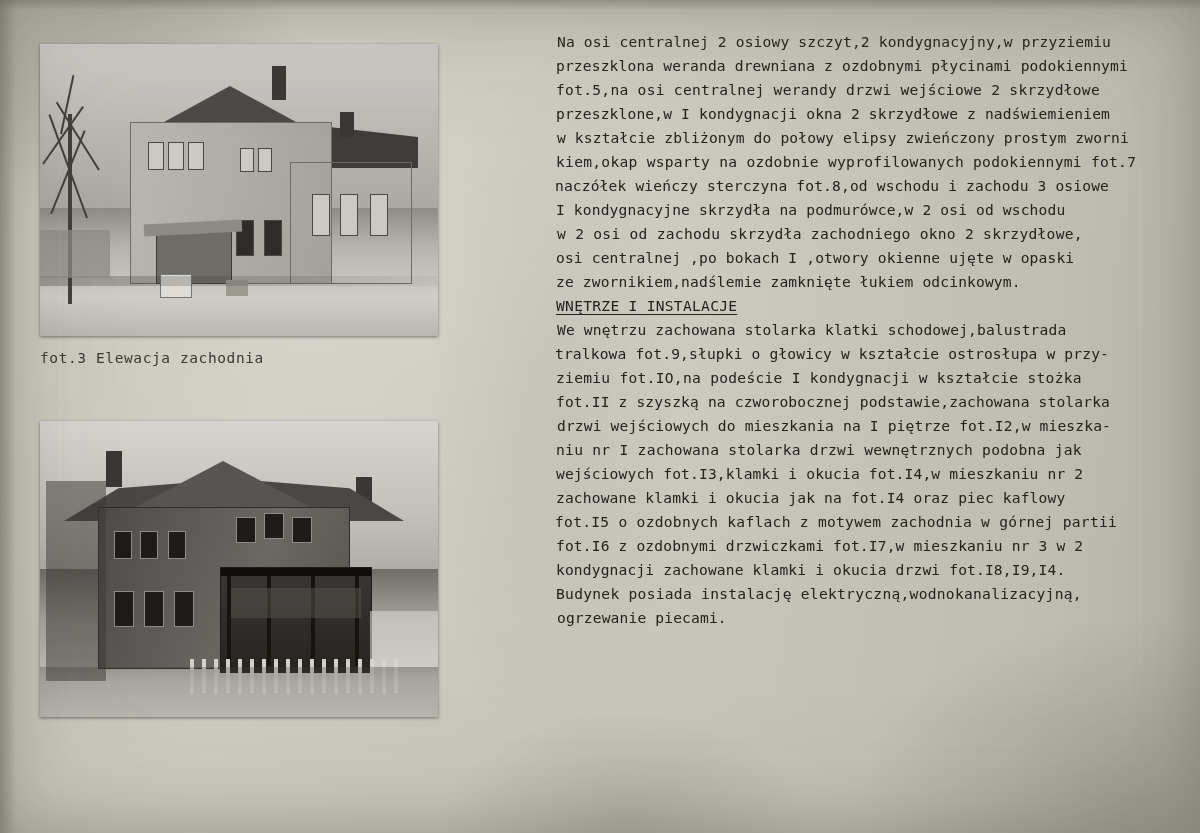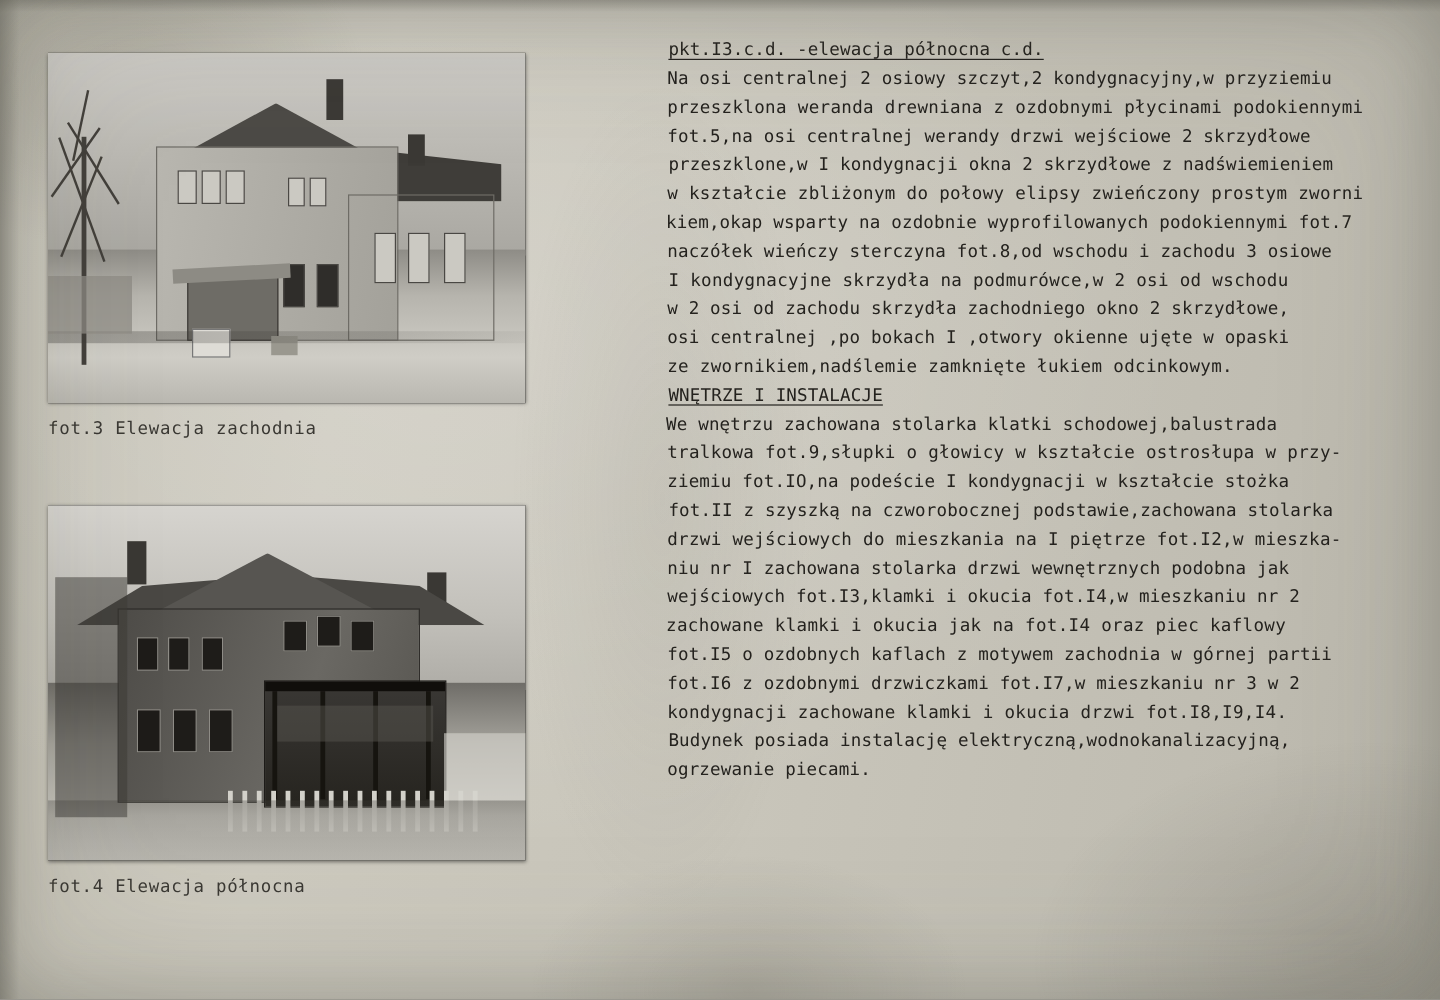--- a/index.html
+++ b/index.html
@@ -284,25 +284,23 @@
         <div class="picket" style="left:168px"></div>
           <div class="picket" style="left:180px"></div>
         <div class="picket" style="left:192px"></div>
           <div class="picket" style="left:204px"></div>
       </div>
 
       <div style="position:absolute;left:0;top:246px;right:0;height:50px;background:linear-gradient(180deg,rgba(60,58,52,0.30),rgba(200,198,190,0.15));"></div>
       <div style="position:absolute;left:6px;top:60px;width:60px;height:200px;background:#3a3834;opacity:.5;"></div>
       <div style="position:absolute;left:330px;top:190px;width:68px;height:56px;background:#d7d5ce;opacity:.6;"></div>
     </div>
-    <div class="photo-caption">fot.4 Elewacja północna</div>
   </div>
 
   <div id="text-col">
-    <p class="ln hdr">pkt.I3.c.d. -elewacja północna c.d.</p>
     <p class="ln">Na osi centralnej 2 osiowy szczyt,2 kondygnacyjny,w przyziemiu</p>
     <p class="ln">przeszklona weranda drewniana z ozdobnymi płycinami podokiennymi</p>
     <p class="ln">fot.5,na osi centralnej werandy drzwi wejściowe 2 skrzydłowe</p>
     <p class="ln">przeszklone,w I kondygnacji okna 2 skrzydłowe z nadświemieniem</p>
     <p class="ln">w kształcie zbliżonym do połowy elipsy zwieńczony prostym zworni</p>
     <p class="ln">kiem,okap wsparty na ozdobnie wyprofilowanych podokiennymi fot.7</p>
     <p class="ln">naczółek wieńczy sterczyna fot.8,od wschodu i zachodu 3 osiowe</p>
     <p class="ln">I kondygnacyjne skrzydła na podmurówce,w 2 osi od wschodu</p>
     <p class="ln">w 2 osi od zachodu skrzydła zachodniego okno 2 skrzydłowe,</p>
     <p class="ln">osi centralnej ,po bokach I ,otwory okienne ujęte w opaski</p>

